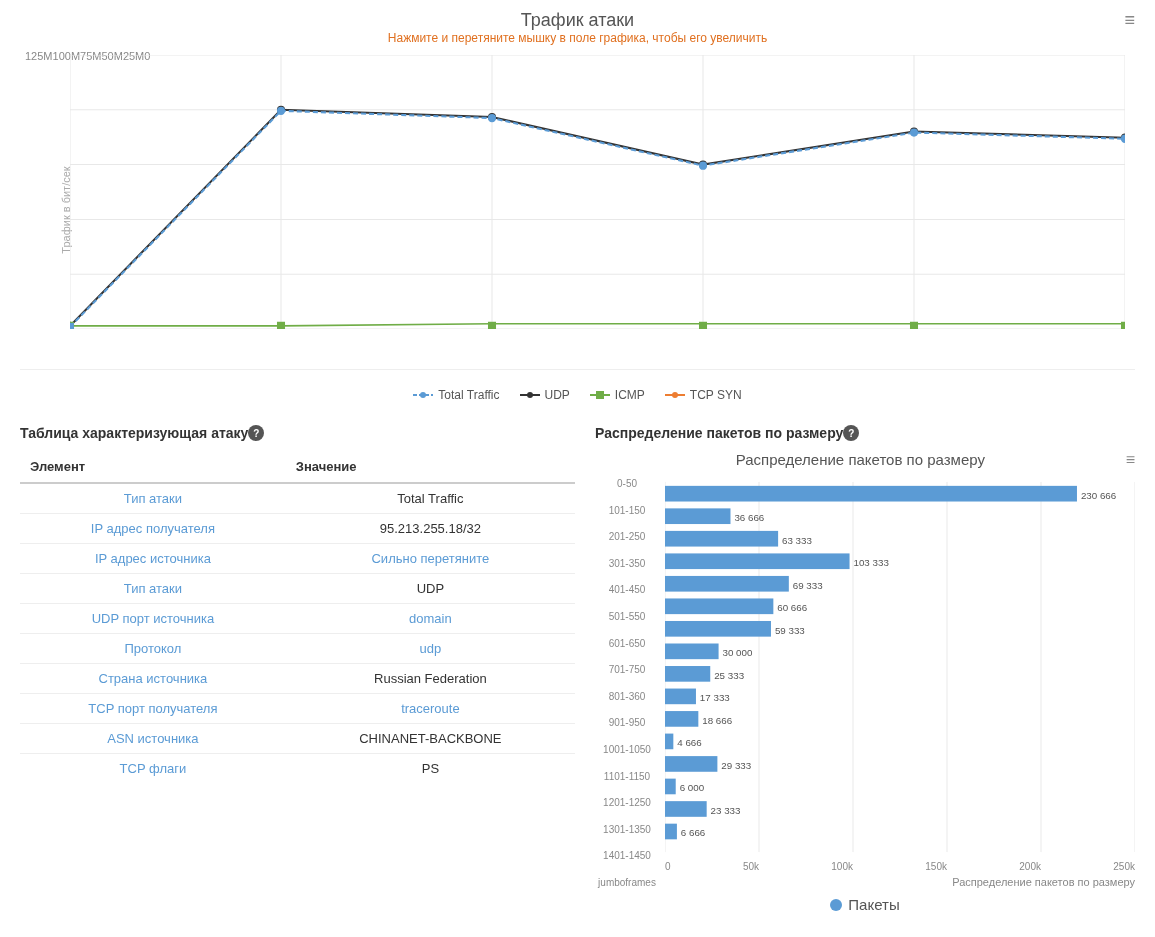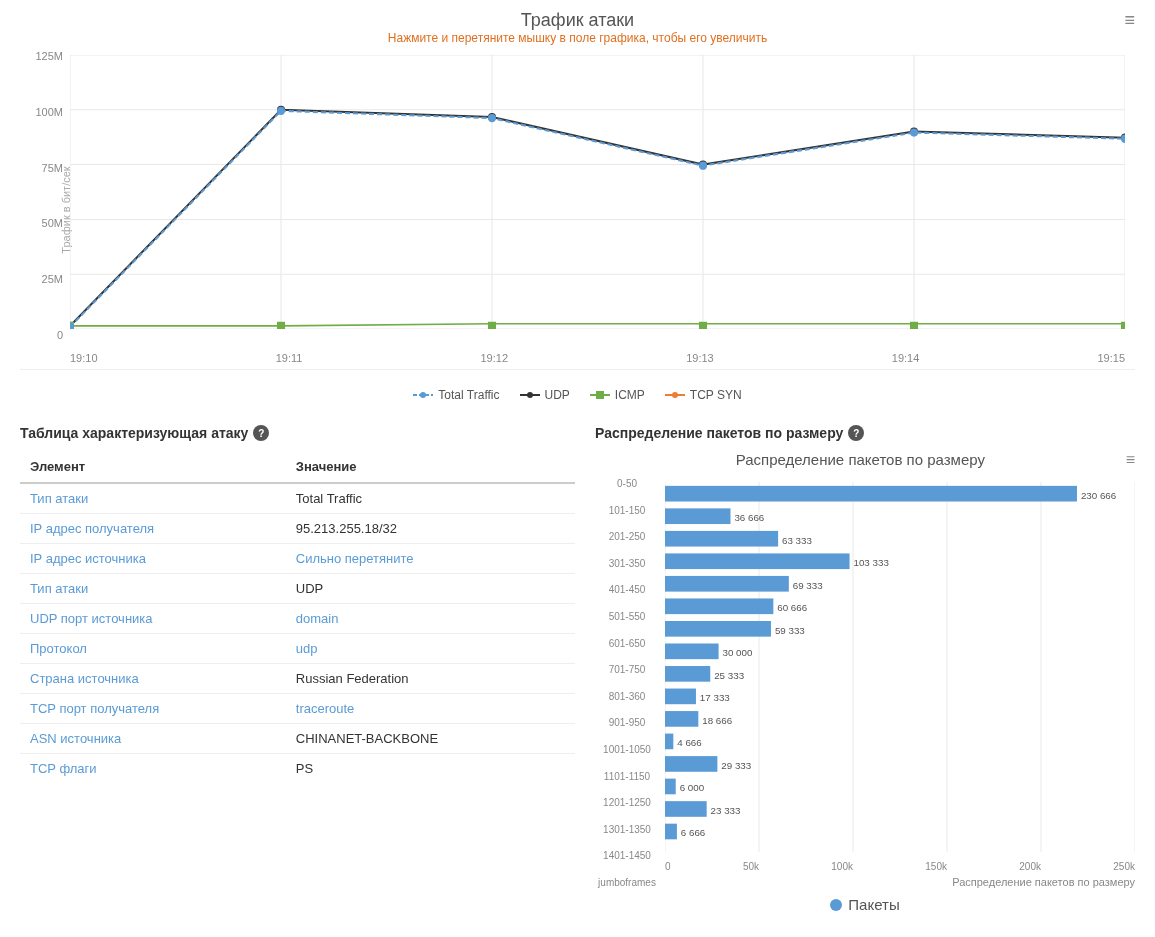--- a/index.html
+++ b/index.html
@@ -18,26 +18,26 @@
     
     
     .chart-legend { display: flex; justify-content: center; gap: 20px; padding: 8px 0; align-items: center; }
     .legend-item { display: flex; align-items: center; gap: 5px; font-size: 12px; color: #555; }
     
     
     .bottom-section { display: flex; gap: 20px; margin-top: 15px; }
     
     
     .left-panel { flex: 0 0 555px; }
-    .section-title { font-size: 14px; color: #333; font-weight: bold; margin-bottom: 10px; display: flex; align-items: center; gap: 5px; }
+    .section-title { font-size: 14px; color: #333; font-weight: bold; margin-bottom: 10px; display: flex; align-items: center; }
     .help-icon { width: 16px; height: 16px; border-radius: 50%; background: #555; color: #fff; font-size: 10px; display: inline-flex; align-items: center; justify-content: center; cursor: pointer; }
     
     .attack-table { width: 100%; border-collapse: collapse; }
     .attack-table th { text-align: left; padding: 8px 10px; border-bottom: 2px solid #ccc; font-weight: bold; font-size: 13px; }
-    .attack-table td { padding: 7px 10px; border-bottom: 1px solid #eee; font-size: 13px; }
+    .attack-table td { padding: 7px 10px; border-bottom: 1px solid #eee; font-size: 13px; text-align: center; }
     .attack-table tr:last-child td { border-bottom: none; }
     .td-key { color: #5b9bd5; }
     .td-val { color: #333; }
     .td-val-link { color: #5b9bd5; }
     
     
     .right-panel { flex: 1; }
     .bar-chart-title { text-align: center; font-size: 15px; color: #555; margin-bottom: 10px; }
     
     .chart-axis-label { text-align: right; font-size: 11px; color: #888; margin-top: 4px; }
@@ -51,21 +51,21 @@
 <div class="page">
 
   <div class="chart-header">
     <div class="chart-title">Трафик атаки</div>
     <div class="chart-subtitle">Нажмите и перетяните мышку в поле графика, чтобы его увеличить</div>
     <div class="menu-icon">≡</div>
   </div>
 
   <div class="main-chart-container">
 
-    <div style="position:absolute;left:5px;top:0;bottom:28px;display:flex;flex-direction:column;justify-content:space-between;align-items:flex-end;width:42px;font-size:11px;color:#888;padding-right:4px;">
+    <div style="position:absolute;left:5px;top:0;bottom:44px;display:flex;flex-direction:row;justify-content:space-between;width:42px;font-size:11px;color:#888;padding-right:4px;">
       <span>125M</span>
       <span>100M</span>
       <span>75M</span>
       <span>50M</span>
       <span>25M</span>
       <span>0</span>
     </div>
 
     <div style="position:absolute;left:2px;top:50%;transform:translateY(-50%) rotate(-90deg);font-size:11px;color:#aaa;white-space:nowrap;transform-origin:center center;">
       <span>Трафик в бит/сек</span>
@@ -107,28 +107,20 @@
         <polyline points="0,263 210,54 420,61 630,107 840,75 1050,81" fill="none" stroke="#5b9bd5" stroke-width="2" stroke-dasharray="5,3"></polyline>
         <circle cx="0" cy="263" r="4" fill="#5b9bd5"></circle>
         <circle cx="210" cy="54" r="4" fill="#5b9bd5"></circle>
         <circle cx="420" cy="61" r="4" fill="#5b9bd5"></circle>
         <circle cx="630" cy="107" r="4" fill="#5b9bd5"></circle>
         <circle cx="840" cy="75" r="4" fill="#5b9bd5"></circle>
         <circle cx="1050" cy="81" r="4" fill="#5b9bd5"></circle>
       </svg>
     </div>
 
-    <div style="position:absolute;left:50px;right:10px;bottom:5px;display:flex;justify-content:space-between;font-size:11px;color:#888;">
-      <span>19:10</span>
-      <span>19:11</span>
-      <span>19:12</span>
-      <span>19:13</span>
-      <span>19:14</span>
-      <span>19:15</span>
-    </div>
   </div>
 
   <div class="chart-legend">
     <div class="legend-item">
       <svg width="20" height="10">
           <line x1="0" y1="5" x2="20" y2="5" stroke="#5b9bd5" stroke-width="2" stroke-dasharray="4,2"></line>
           <circle cx="10" cy="5" r="3" fill="#5b9bd5"></circle>
         </svg>
       <span>Total Traffic</span>
     </div>

